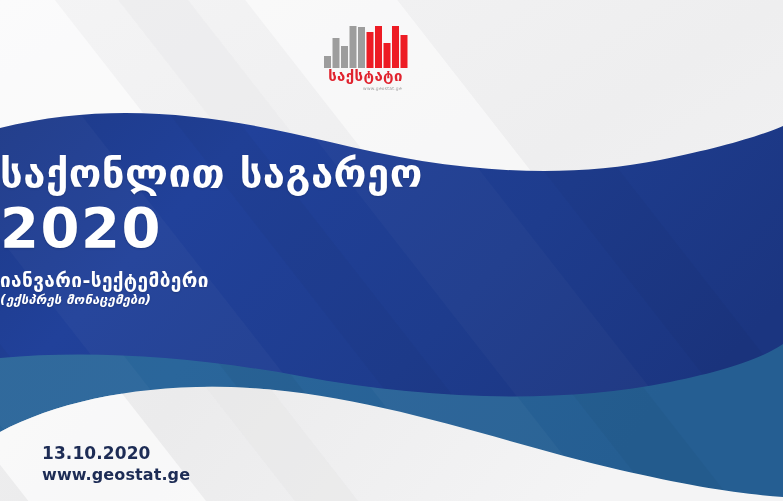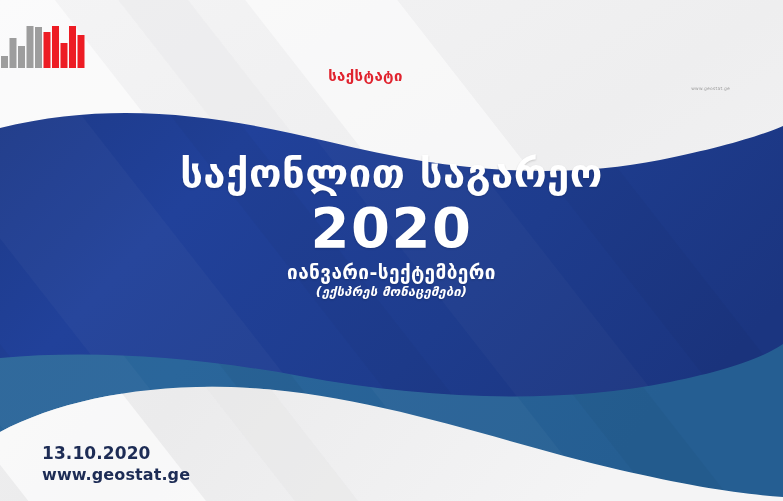--- a/index.html
+++ b/index.html
@@ -14,21 +14,21 @@
     -webkit-font-smoothing:antialiased;
   }
 
   
   .layer{position:absolute;left:0;top:0;width:783px;height:501px;}
   .layer svg{display:block;width:783px;height:501px;}
 
   
   #logo{
     position:absolute;left:0;top:26px;width:731px;
-    display:flex;flex-direction:column;
+    display:flex;flex-direction:column;align-items:center;
     z-index:6;
   }
   #logo-bars{display:block;}
   #logo-word{
     margin-top:1px;
     display:flex;flex-direction:column;align-items:center;
   }
   .logo-word-text{
     font-size:15px;font-weight:700;color:#e0232e;
     letter-spacing:.4px;line-height:1;
@@ -36,36 +36,36 @@
   }
   .logo-url{
     font-size:4.4px;color:#9b9b9b;letter-spacing:.25px;
     margin-top:1.5px;align-self:flex-end;margin-right:1px;
     font-family:"DejaVu Sans","Liberation Sans",sans-serif;
   }
 
   
   #title-block{
     position:absolute;left:0;top:152px;width:783px;
-    text-align:center;z-index:7;color:#ffffff;
+    z-index:7;color:#ffffff;
     text-shadow:0 1px 2px rgba(0,0,0,.18);
   }
   .title-line{
     font-size:40px;font-weight:700;line-height:1.08;
     letter-spacing:.5px;
     font-family:"DejaVu Sans","Liberation Sans",sans-serif;
   }
   #year{
     font-size:56px;font-weight:700;line-height:1.0;
     letter-spacing:1.5px;margin-top:5px;
     font-family:"DejaVu Sans","Liberation Sans",sans-serif;
   }
   #period{
     font-size:19px;font-weight:700;line-height:1.15;
-    letter-spacing:.4px;margin-top:6px;
+    letter-spacing:.4px;margin-top:14px;
     font-family:"DejaVu Sans","Liberation Sans",sans-serif;
   }
   #note{
     font-size:13px;font-weight:700;line-height:1.15;
     letter-spacing:.2px;margin-top:1px;
     font-family:"DejaVu Sans","Liberation Sans",sans-serif;
     font-style:italic;
   }
 
   

